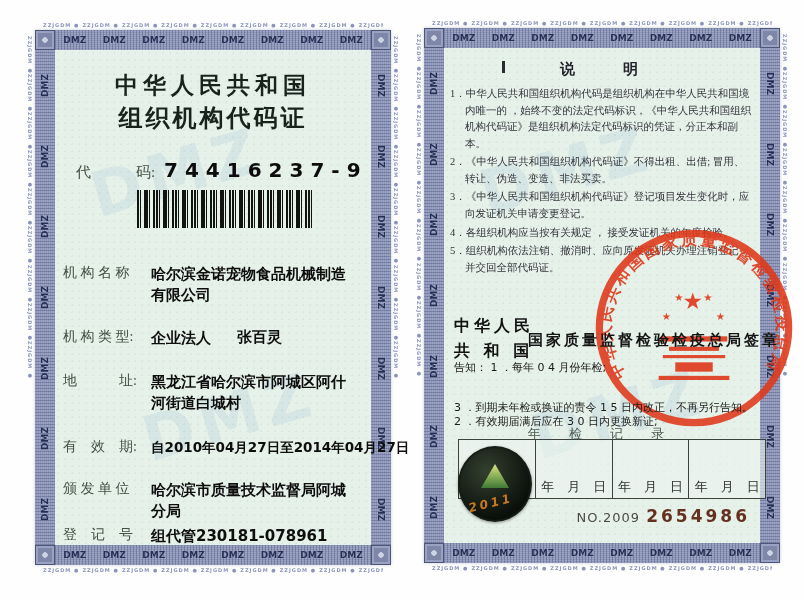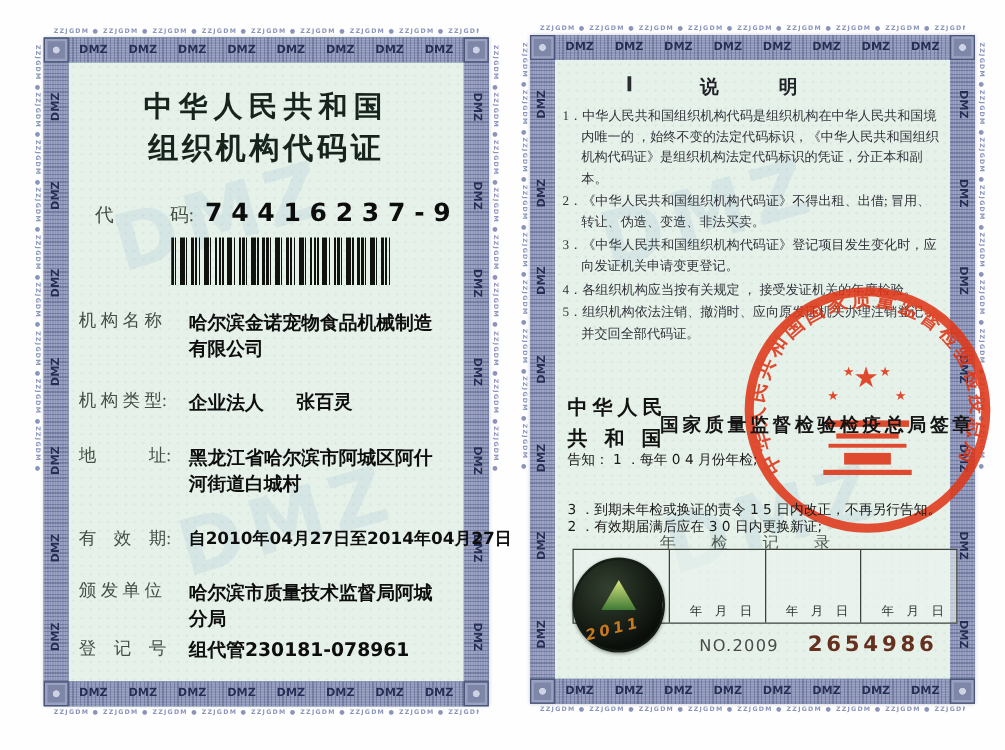--- a/index.html
+++ b/index.html
@@ -45,21 +45,21 @@
   .wm{position:absolute;font-weight:bold;color:rgba(120,170,200,.15);font-size:62px;letter-spacing:6px;
       transform:rotate(-16deg);pointer-events:none;}
   .wm1{top:86px;left:34px;} .wm2{top:330px;left:86px;}
 
   
   .titleL{position:absolute;left:0;right:0;text-align:center;color:#17231d;font-weight:bold;
           font-family:"DejaVu Sans",sans-serif;}
   .t1{top:20px;font-size:23px;letter-spacing:5px;}
   .t2{top:52px;font-size:24px;letter-spacing:3px;}
   .flabel{color:#434e44;font-family:"Liberation Serif",serif;font-size:14px;flex:none;width:88px;}
-  .frow{position:absolute;left:8px;right:2px;display:flex;align-items:flex-start;}
+  .frow{position:absolute;left:8px;right:2px;display:flex;align-items:flex-start;margin-top:16px;}
   .fval{color:#0e0e0e;font-weight:bold;font-size:15px;line-height:1.42;width:205px;}
   .fval2{color:#0e0e0e;font-weight:bold;font-size:15px;}
   .code-row{position:absolute;left:8px;top:108px;display:flex;align-items:baseline;}
   .code-row .flabel{font-size:15px;width:88px;margin-left:13px;}
   .code-val{font-size:20px;font-weight:bold;color:#0c0c0c;letter-spacing:7px;font-family:"DejaVu Sans",sans-serif;}
   .barcode{position:absolute;left:82px;top:140px;width:178px;height:38px;
     background-image:repeating-linear-gradient(90deg,
       #10130f 0 2px,transparent 2px 3px,#10130f 3px 4px,transparent 4px 7px,
       #10130f 7px 11px,transparent 11px 12px,#10130f 12px 13px,transparent 13px 16px,
       #10130f 16px 18px,transparent 18px 19px);}
@@ -80,31 +80,31 @@
   .seal-caption{position:absolute;left:84px;top:283px;white-space:nowrap;color:#151515;font-weight:bold;
            font-size:15px;letter-spacing:3px;z-index:2;}
   .notice{position:absolute;left:10px;color:#1a1a1a;font-weight:normal;font-size:11px;line-height:1.45;z-index:2;}
   .n1{top:312px;} .n2{top:336px;width:314px;margin-top:16px;} .n3{top:366px;}
   .ycheck-heading{position:absolute;top:377px;left:0;right:0;text-align:center;color:#4e584f;
            font-size:13px;letter-spacing:12px;z-index:1;}
   .ytable{position:absolute;left:14px;top:391px;width:308px;height:60px;display:flex;z-index:1;
           border:1px solid #3c423c;box-sizing:border-box;background:rgba(235,244,238,.6);}
   .ycell{flex:1;border-right:1px solid #3c423c;position:relative;}
   .ycell:last-child{border-right:none;}
-  .ymd{position:absolute;bottom:2px;left:16px;right:0;font-size:10px;color:#2e332e;}
+  .ymd{position:absolute;bottom:2px;left:0;right:0;text-align:center;font-size:13px;color:#2e332e;}
   .holo{position:absolute;left:14px;top:398px;width:70px;height:72px;border-radius:50%;z-index:3;
         background:radial-gradient(circle at 38% 32%,#33402f,#0b0f0b 72%);
         border:2px solid #151d14;box-shadow:0 1px 3px rgba(0,0,0,.4);}
   .holo-logo{position:absolute;left:21px;top:16px;width:28px;height:24px;
         background:linear-gradient(#d8e57e,#3f7a35);
         clip-path:polygon(50% 0,100% 100%,0 100%);}
   .holo-year{position:absolute;left:8px;bottom:10px;color:#c8791e;font-weight:bold;font-size:12px;
         letter-spacing:3px;transform:rotate(-14deg);font-style:italic;}
   .serial{position:absolute;top:458px;right:10px;z-index:2;white-space:nowrap;}
-  .ser-pre{font-size:13px;color:#4a4a4a;letter-spacing:1px;margin-right:18px;}
+  .ser-pre{font-size:13px;color:#4a4a4a;letter-spacing:1px;margin-right:1px;}
   .ser-num{font-size:17px;font-weight:bold;color:#66301f;letter-spacing:3px;}
   .seal{position:absolute;left:146px;top:176px;width:208px;height:208px;z-index:1;opacity:.88;}
   .sealring{fill:none;stroke:#e0381a;stroke-width:7;}
   .sealtext{fill:#df3415;font-size:15.5px;font-weight:bold;letter-spacing:2.5px;
             font-family:"DejaVu Sans",sans-serif;}
   .emblem *{fill:#df3415;}
   .emblem text{font-size:10px;}
   .emblem .big{font-size:22px;}
 </style>
 </head>

